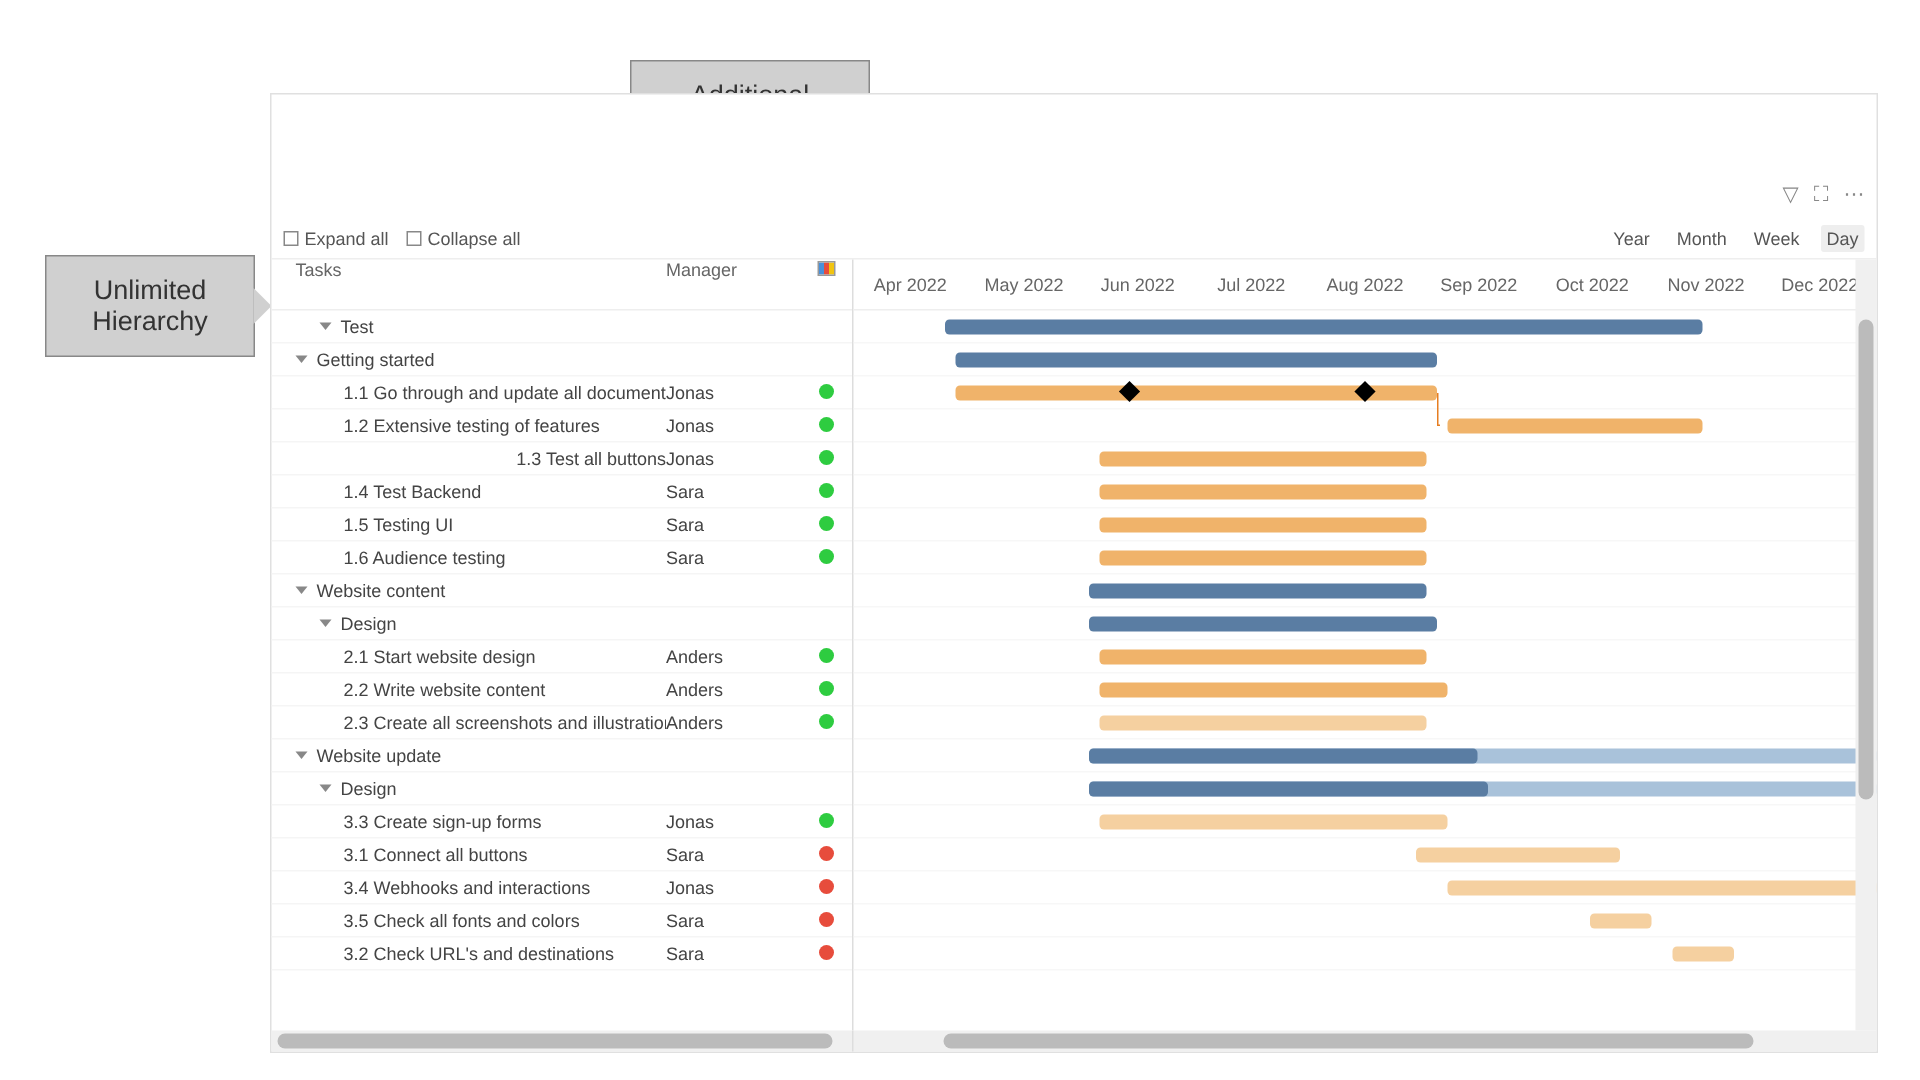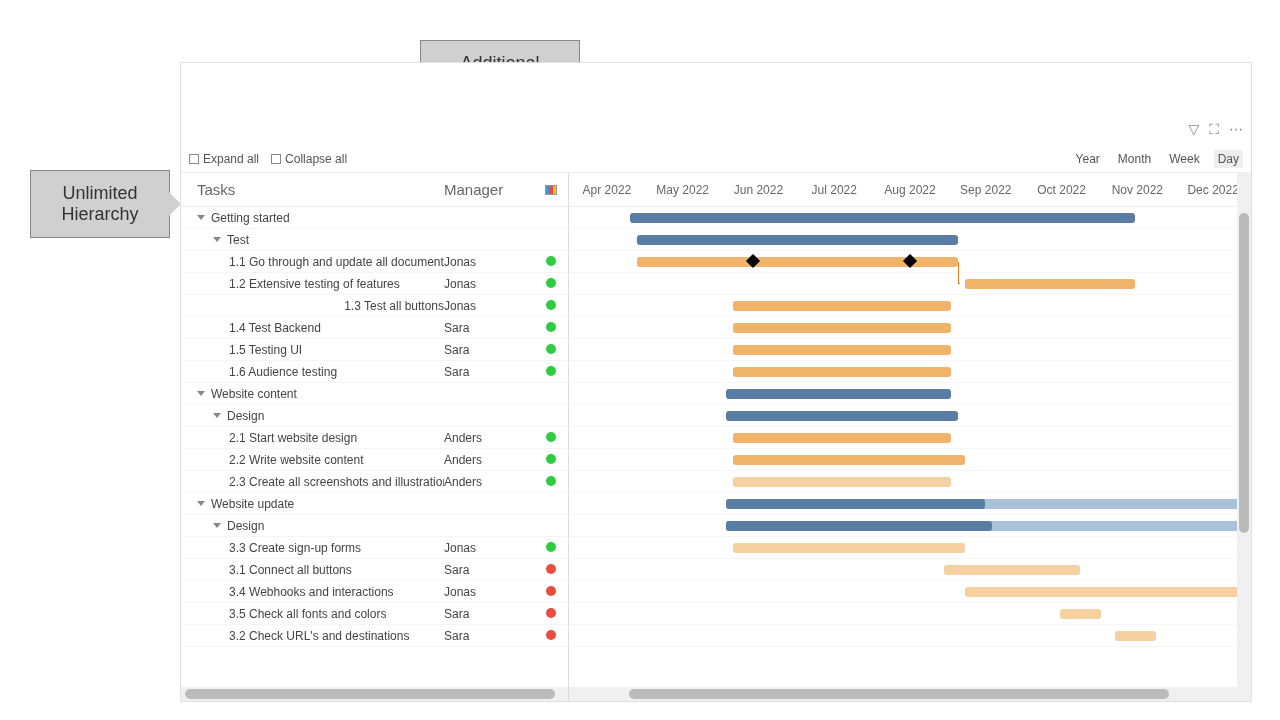--- a/index.html
+++ b/index.html
@@ -17,21 +17,21 @@
 .toolbar .btn { display: flex; align-items: center; gap: 4px; cursor: pointer; }
 .toolbar .btn .ic { display: inline-block; width: 10px; height: 10px; border: 1px solid #888; position: relative; }
 .toolbar .right { display: flex; gap: 10px; }
 .toolbar .right span { cursor: pointer; padding: 2px 4px; }
 .toolbar .right span.active { background: #eee; border-radius: 2px; }
 
 .split { position: absolute; left: 0; top: 110px; right: 0; bottom: 14px; display: flex; }
 .left-pane { width: 388px; border-right: 1px solid #ddd; display: flex; flex-direction: column; }
 .right-pane { flex: 1; overflow: hidden; position: relative; }
 
-.col-head { display: flex; align-items: center; height: 34px; border-bottom: 1px solid #eee; font-size: 15px; color: #666; }
+.col-head { display: flex; height: 34px; border-bottom: 1px solid #eee; font-size: 12px; color: #666; }
 .col-head .c1 { flex: 1; padding-left: 16px; }
 .col-head .c2 { width: 90px; }
 .col-head .c3 { width: 34px; text-align: center; }
 .col-head .chart-ic { display:inline-block; width:12px; height:10px; background: linear-gradient(to right, #4a90d9 0 33%, #e74c3c 33% 66%, #f1c40f 66%); border:1px solid #999; }
 
 .rows { flex: 1; overflow: hidden; }
 .row { display: flex; align-items: center; height: 22px; font-size: 12px; color: #444; border-bottom: 1px solid #f5f5f5; }
 .row .c1 { flex: 1; padding-left: 16px; display: flex; align-items: center; gap: 4px; white-space: nowrap; overflow: hidden; text-overflow: ellipsis; }
 .row .c2 { width: 90px; }
 .row .c3 { width: 34px; text-align: center; }
@@ -106,31 +106,31 @@
 
   <div class="split">
     <div class="left-pane">
       <div class="col-head">
         <div class="c1">Tasks</div>
         <div class="c2">Manager</div>
         <div class="c3"><span class="chart-ic"></span></div>
       </div>
       <div class="rows" id="rows">
           <div class="row">
+            <div class="c1" style="padding-left: 32px;">
+              <span class="caret"></span>
+              <span>Test</span>
+            </div>
+            <div class="c2"></div>
+            <div class="c3"></div>
+          </div>
+          <div class="row">
             <div class="c1" style="padding-left: 16px;">
               <span class="caret"></span>
               <span>Getting started</span>
-            </div>
-            <div class="c2"></div>
-            <div class="c3"></div>
-          </div>
-          <div class="row">
-            <div class="c1" style="padding-left: 32px;">
-              <span class="caret"></span>
-              <span>Test</span>
             </div>
             <div class="c2"></div>
             <div class="c3"></div>
           </div>
           <div class="row">
             <div class="c1" style="padding-left: 48px;">
               <span>1.1 Go through and update all documentati…</span>
             </div>
             <div class="c2">Jonas</div>
             <div class="c3"><span class="dot green"></span></div>

